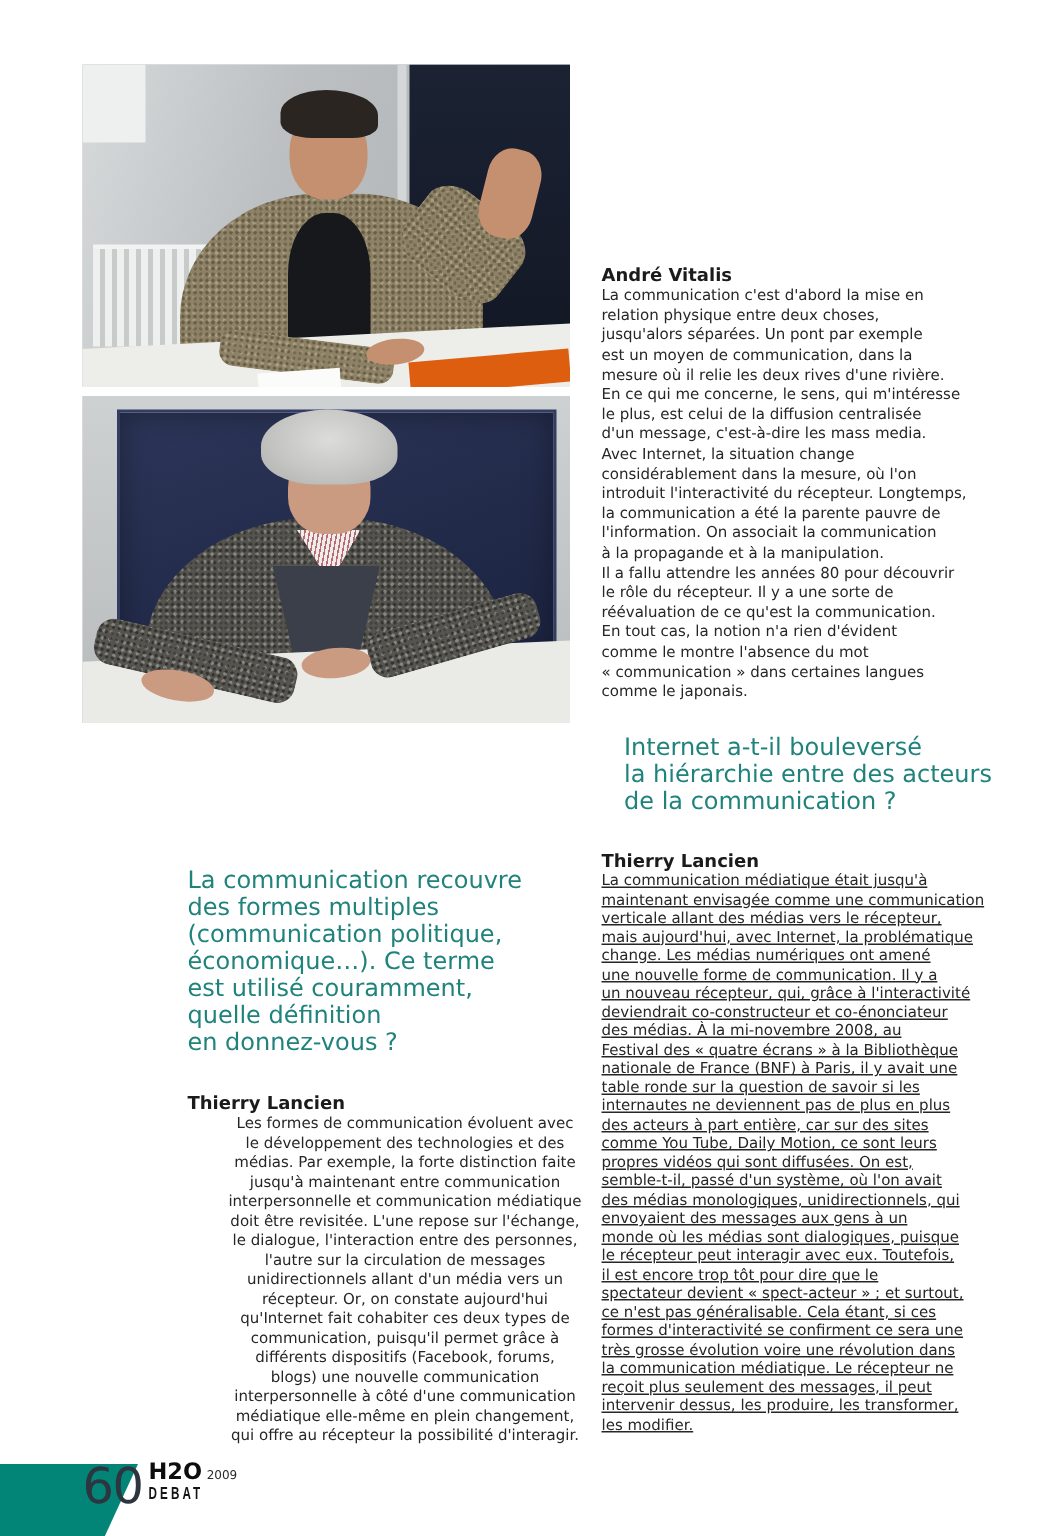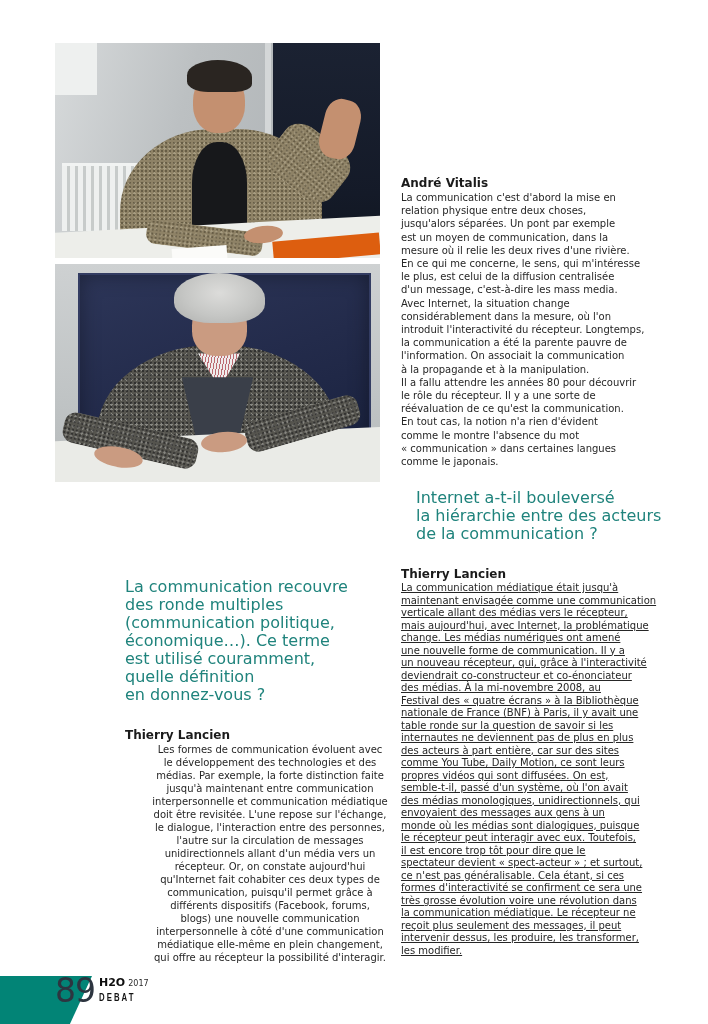--- a/index.html
+++ b/index.html
@@ -72,21 +72,21 @@
   .lancien2-text{left:401px;top:582px;line-height:12.5px;text-decoration:underline;}
   .q1{left:125px;top:578px;width:270px;}
   .lancien1-name{left:125px;top:728px;}
   .lancien1-text{left:125px;top:743px;line-height:13px;width:290px;text-align:center;}
 
   
   .footer-shape{left:0;top:976px;width:92px;height:48px;background:#028476;
     clip-path:polygon(0 0,100% 0,76% 100%,0 100%);}
   .page-number{left:55px;top:971px;font-size:33px;color:#2d3540;letter-spacing:-1px;}
   .logo{left:99px;top:973px;line-height:1;}
-  .logo-title{font-size:11px;font-weight:bold;color:#0d0d0d;}
+  .logo-title{font-size:15px;font-weight:bold;color:#0d0d0d;}
   .logo-year{font-size:8px;color:#2a2a2a;margin-left:3px;}
   .logo-section{margin-top:2px;font-size:9.5px;font-weight:bold;color:#141414;
     letter-spacing:2.5px;transform:scale(.82,1.22);transform-origin:left top;
     font-family:"Liberation Sans",sans-serif;}
 </style>
 </head>
 <body>
 
 <div class="page">
 
@@ -177,21 +177,21 @@
 spectateur devient « spect-acteur » ; et surtout,
 ce n'est pas généralisable. Cela étant, si ces
 formes d'interactivité se confirment ce sera une
 très grosse évolution voire une révolution dans
 la communication médiatique. Le récepteur ne
 reçoit plus seulement des messages, il peut
 intervenir dessus, les produire, les transformer,
 les modifier.</div>
 
   <div class="question q1">La communication recouvre
-des ronde multiples
+des formes multiples
 (communication politique,
 économique…). Ce terme
 est utilisé couramment,
 quelle définition
 en donnez-vous ?</div>
 
   <div class="name lancien1-name">Thierry Lancien</div>
   <div class="para lancien1-text">Les formes de communication évoluent avec
 le développement des technologies et des
 médias. Par exemple, la forte distinction faite
@@ -204,21 +204,21 @@
 récepteur. Or, on constate aujourd'hui
 qu'Internet fait cohabiter ces deux types de
 communication, puisqu'il permet grâce à
 différents dispositifs (Facebook, forums,
 blogs) une nouvelle communication
 interpersonnelle à côté d'une communication
 médiatique elle-même en plein changement,
 qui offre au récepteur la possibilité d'interagir.</div>
 
   <div class="abs footer-shape"></div>
-  <div class="abs page-number">89</div>
+  <div class="abs page-number">60</div>
   <div class="abs logo">
     <div class="logo-top">
-      <span class="logo-title">H2O</span><span class="logo-year">2017</span>
+      <span class="logo-title">H2O</span><span class="logo-year">2009</span>
     </div>
     <div class="logo-section">DEBAT</div>
   </div>
 
 </div>
 
 </body></html>

